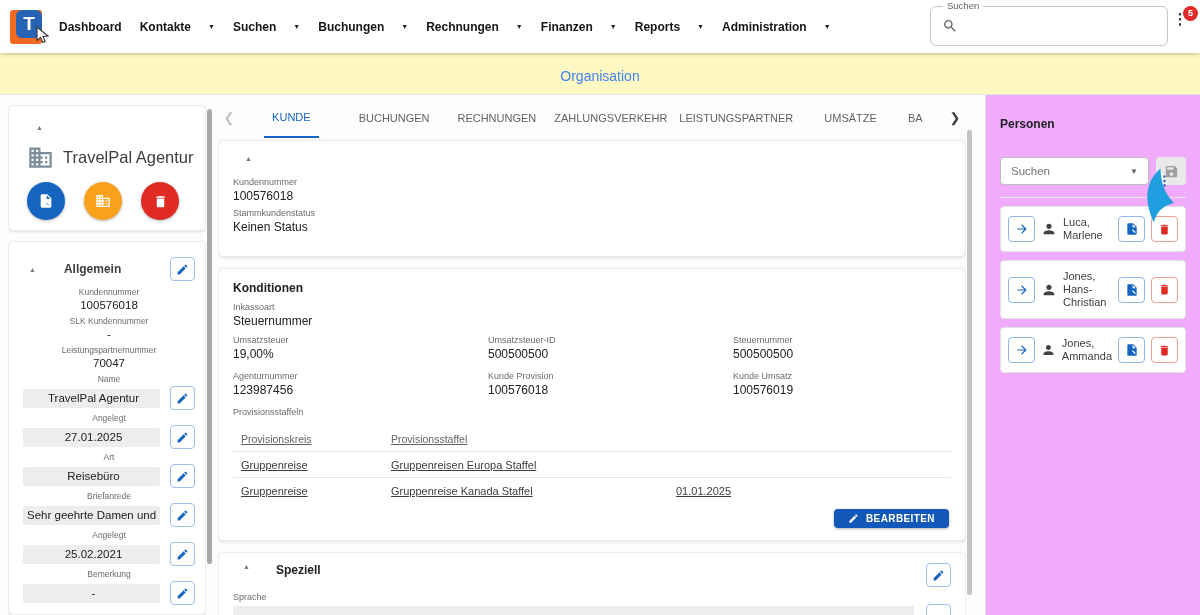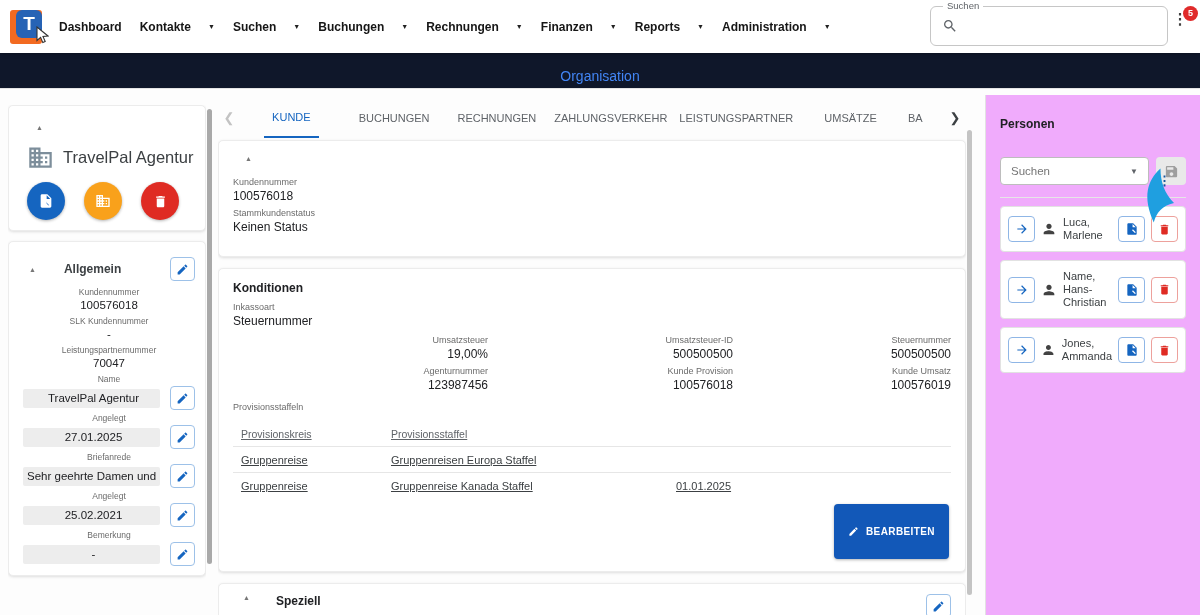--- a/index.html
+++ b/index.html
@@ -18,21 +18,21 @@
   .search-box { position:absolute; left:930px; top:6px; width:238px; height:40px; border:1px solid #c6c6c6; border-radius:6px; background:#fff; }
   .search-label { position:absolute; top:-7px; left:12px; background:#fff; padding:0 4px; font-size:9.5px; color:#5f6368; }
   .search-glass { position:absolute; left:11px; top:11px; }
   .kebab { position:absolute; right:10px; top:14px; width:20px; height:26px; text-align:center; font-size:15px; font-weight:bold;
            color:#424242; letter-spacing:0; line-height:9px; cursor:pointer; }
   .kebab-badge { position:absolute; top:-8px; right:-8px; min-width:15px; height:15px; border-radius:8px; background:#e02b2b;
                  color:#fff; font-size:9px; font-weight:bold; line-height:15px; text-align:center; padding:0 2px; }
   .top-cursor { position:absolute; left:36px; top:26px; z-index:30; }
 
   
-  .title-bar { position:absolute; left:0; top:53px; width:1200px; height:36px; background:#0f172a; border-bottom:1px solid #e4e4e4; }
+  .title-bar { position:absolute; left:0; top:53px; width:1200px; height:42px; background:#fef9c3; border-bottom:1px solid #e4e4e4; }
   .page-title { text-align:center; margin-top:15px; font-size:14px; color:#4285f4; }
 
   
   .content { position:absolute; left:0; top:95px; width:1200px; height:520px; background:#fdfdfd; }
   .card { background:#fff; border:1px solid #ececec; border-radius:5px; box-shadow:0 1px 3px rgba(0,0,0,.13); }
 
   
   .left-panel { position:absolute; left:8px; top:10px; width:198px; height:510px; overflow:hidden; }
   .collapse { font-size:7px; color:#777; }
   .org-card { height:126px; padding:10px 0 0 0; margin-bottom:10px; }
@@ -72,28 +72,28 @@
   .tab.active { color:#1565c0; }
   .tab.active span { border-bottom:2px solid #1565c0; padding:14px 8px 13px 8px; }
   .tab.clipped { flex:0 0 42px; overflow:hidden; justify-content:flex-start; }
 
   .main-card { padding:10px 14px; margin-bottom:11px; }
   .kunde-card { height:117px; }
   .kunde-card .collapse { display:block; margin:4px 0 14px 12px; }
   .m-label { font-size:9px; color:#6b6b6b; line-height:12px; }
   .m-value { font-size:12px; color:#202124; line-height:16px; margin-bottom:3px; }
   .kond-title { font-size:12px; font-weight:bold; color:#202124; margin:2px 0 6px 0; }
-  .kond-grid { display:grid; grid-template-columns:255px 245px 1fr; margin-top:5px;text-align:right; }
+  .kond-grid { display:grid; grid-template-columns:255px 245px 1fr; row-gap:5px; margin-top:5px; }
   .kond-table { margin-top:8px; }
   .kt-row { display:grid; grid-template-columns:150px 285px 1fr; padding:7px 0 6px 8px; font-size:11px; color:#3c4043;
             border-top:1px solid #e6e6e6;text-decoration:underline; }
   .kt-head { border-top:none; color:#5f6368; font-size:10.5px; }
   .kond-actions { display:flex; justify-content:flex-end; padding:6px 2px 2px 0; }
   .btn-primary { display:flex; align-items:center; gap:7px; background:#1258b8; color:#fff; border:none; border-radius:4px;
-                 font-size:10px; font-weight:bold; letter-spacing:.4px; padding:22px 14px; cursor:pointer;
+                 font-size:10px; font-weight:bold; letter-spacing:.4px; padding:4px 14px; cursor:pointer;
                  box-shadow:0 1px 3px rgba(0,0,0,.3); }
 
   .spez-head { display:flex; align-items:flex-start; margin-bottom:4px; }
   .spez-head .collapse { margin-left:10px; }
   .spez-title { font-size:12px; font-weight:bold; color:#202124; margin-left:26px; }
   .spez-head .edit-sq { margin-left:auto; }
   .spez-fld { margin-bottom:4px; }
   .spez-row { display:flex; align-items:center; gap:12px; margin-top:1px; }
   .spez-bar { flex:1; height:20px; background:#ededed; border-radius:2px; font-size:11px; color:#202124;
               line-height:20px; padding-left:6px; }
@@ -250,20 +250,31 @@
           <div class="fld-row">
             <div class="fld-bar"><span>27.01.2025</span></div>
             <button class="edit-sq">
                 <svg width="13" height="13" viewBox="0 0 24 24">
                   <path fill="#1565c0" d="M3 17.25V21h3.75L17.81 9.94l-3.75-3.75L3 17.25zM20.71 7.04c.39-.39.39-1.02 0-1.41l-2.34-2.34c-.39-.39-1.02-.39-1.41 0l-1.83 1.83 3.75 3.75 1.83-1.83z"></path>
                 </svg>
               </button>
           </div>
         </div>
         <div class="fld">
+          <div class="fld-label">Art</div>
+          <div class="fld-row">
+            <div class="fld-bar"><span>Reisebüro</span></div>
+            <button class="edit-sq">
+                <svg width="13" height="13" viewBox="0 0 24 24">
+                  <path fill="#1565c0" d="M3 17.25V21h3.75L17.81 9.94l-3.75-3.75L3 17.25zM20.71 7.04c.39-.39.39-1.02 0-1.41l-2.34-2.34c-.39-.39-1.02-.39-1.41 0l-1.83 1.83 3.75 3.75 1.83-1.83z"></path>
+                </svg>
+              </button>
+          </div>
+        </div>
+        <div class="fld">
           <div class="fld-label">Briefanrede</div>
           <div class="fld-row">
             <div class="fld-bar"><span>Sehr geehrte Damen und Herren</span></div>
             <button class="edit-sq">
                 <svg width="13" height="13" viewBox="0 0 24 24">
                   <path fill="#1565c0" d="M3 17.25V21h3.75L17.81 9.94l-3.75-3.75L3 17.25zM20.71 7.04c.39-.39.39-1.02 0-1.41l-2.34-2.34c-.39-.39-1.02-.39-1.41 0l-1.83 1.83 3.75 3.75 1.83-1.83z"></path>
                 </svg>
               </button>
           </div>
         </div>
@@ -455,21 +466,21 @@
 
       <div class="person-card">
         <button class="icon-btn ib-blue">
             <svg width="14" height="14" viewBox="0 0 24 24">
               <path fill="#1565c0" d="M12 4l-1.41 1.41L16.17 11H4v2h12.17l-5.58 5.59L12 20l8-8z"></path>
             </svg>
           </button>
         <svg width="16" height="16" viewBox="0 0 24 24">
             <path fill="#424242" d="M12 12c2.21 0 4-1.79 4-4s-1.79-4-4-4-4 1.79-4 4 1.79 4 4 4zm0 2c-2.67 0-8 1.34-8 4v2h16v-2c0-2.66-5.33-4-8-4z"></path>
           </svg>
-        <span class="person-name">Name, Hans-Christian</span>
+        <span class="person-name">Jones, Hans-Christian</span>
         <button class="icon-btn ib-blue">
             <svg width="14" height="14" viewBox="0 0 24 24">
               <path fill="#1565c0" d="M14 2H6c-1.1 0-2 .9-2 2v16c0 1.1.9 2 2 2h12c1.1 0 2-.9 2-2V8l-6-6zm-1 7V3.5L18.5 9H13z"></path>
               <path fill="#fff" d="M13.6 12.4l5 5-1.6 1.6-5-5z"></path>
             </svg>
           </button>
         <button class="icon-btn ib-red">
             <svg width="13" height="13" viewBox="0 0 24 24">
               <path fill="#df2b23" d="M6 19c0 1.1.9 2 2 2h8c1.1 0 2-.9 2-2V7H6v12zM19 4h-3.5l-1-1h-5l-1 1H5v2h14V4z"></path>
             </svg>

